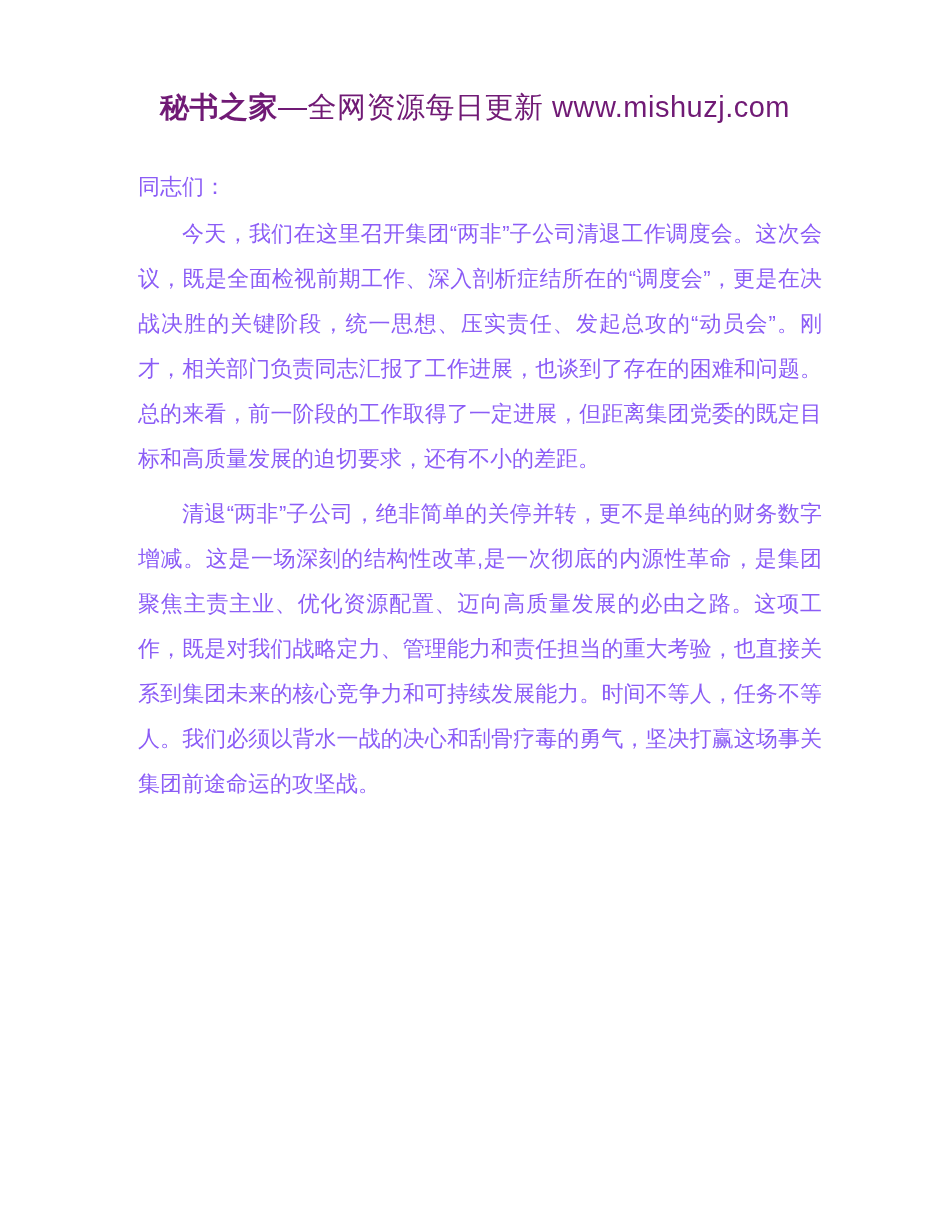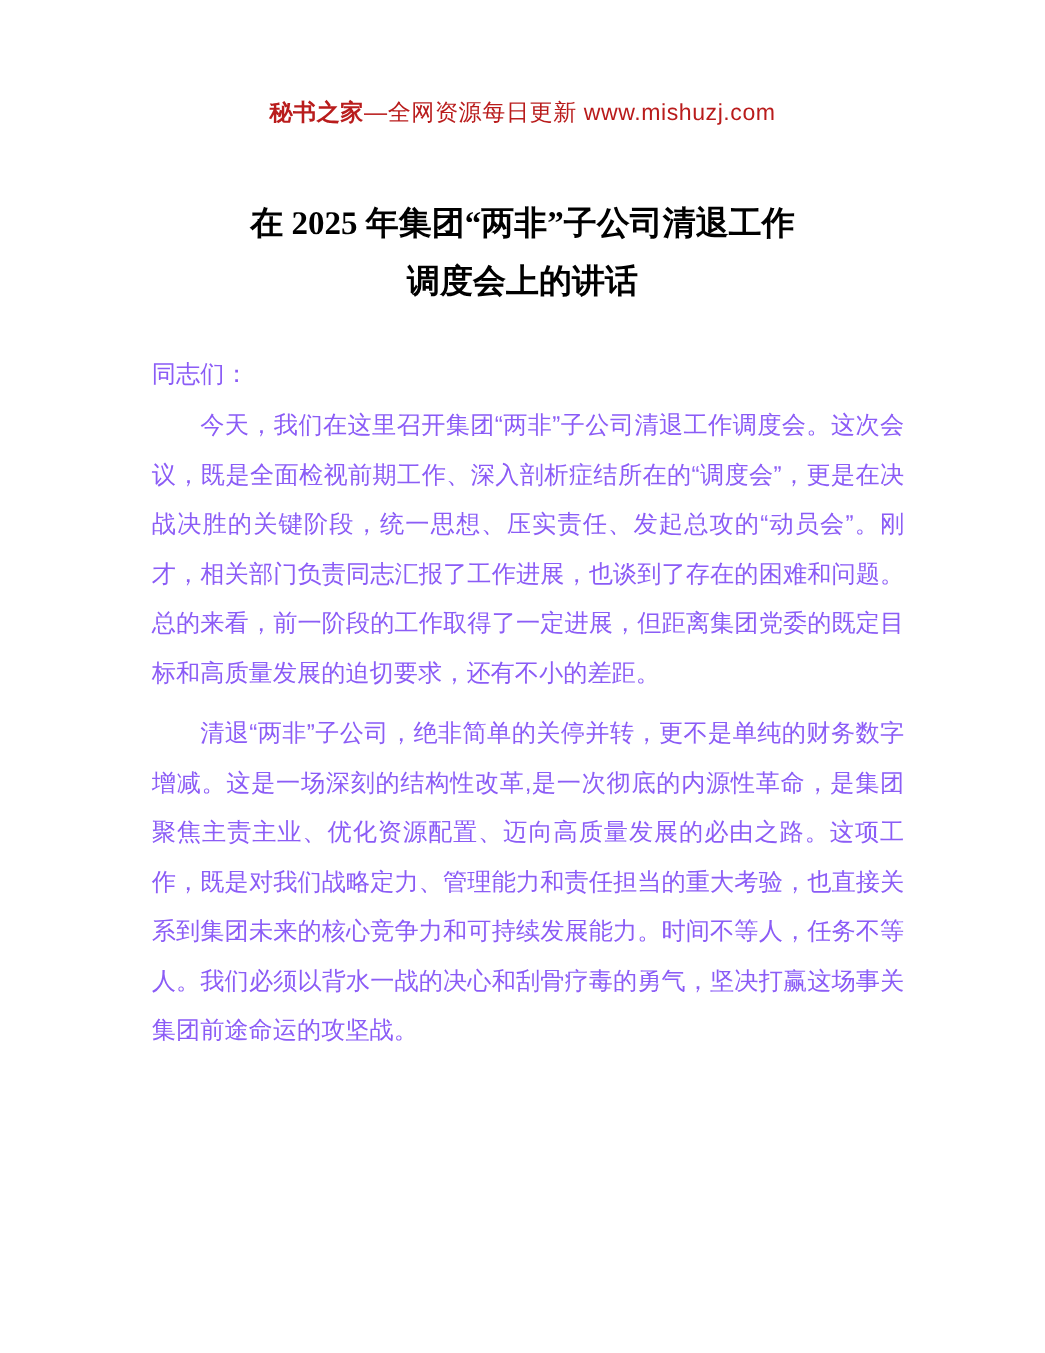--- a/index.html
+++ b/index.html
@@ -11,22 +11,22 @@
     width: 950px;
     height: 1230px;
     margin: 0 auto;
     background: #ffffff;
     overflow: hidden;
   }
 
   .site-header {
     padding-top: 88px;
     text-align: center;
-    font-size: 21px;
-    color: #b91c1c;
+    font-size: 29px;
+    color: #701a75;
     letter-spacing: 0.5px;
     white-space: nowrap;
   }
   .site-name { font-weight: bold; }
   .site-tagline { font-weight: normal; }
   .site-url { font-weight: normal; cursor: pointer; }
 
   .doc-title {
     margin-top: 62px;
     text-align: center;
@@ -65,24 +65,20 @@
 </style>
 </head>
 <body>
 
 <div class="page">
 
   <div class="site-header">
     <span class="site-name">秘书之家</span><span class="site-tagline">—全网资源每日更新 </span><span class="site-url">www.mishuzj.com</span>
   </div>
 
-  <h1 class="doc-title">
-    <span class="title-line">在 2025 年集团“两非”子公司清退工作</span>
-    <span class="title-line">调度会上的讲话</span>
-  </h1>
 
   <div class="doc-body">
     <p class="salutation">同志们：</p>
 
     <p class="para">今天，我们在这里召开集团“两非”子公司清退工作调度会。这次会议，既是全面检视前期工作、深入剖析症结所在的“调度会”，更是在决战决胜的关键阶段，统一思想、压实责任、发起总攻的“动员会”。刚才，相关部门负责同志汇报了工作进展，也谈到了存在的困难和问题。总的来看，前一阶段的工作取得了一定进展，但距离集团党委的既定目标和高质量发展的迫切要求，还有不小的差距。</p>
 
     <p class="para">清退“两非”子公司，绝非简单的关停并转，更不是单纯的财务数字增减。这是一场深刻的结构性改革,是一次彻底的内源性革命，是集团聚焦主责主业、优化资源配置、迈向高质量发展的必由之路。这项工作，既是对我们战略定力、管理能力和责任担当的重大考验，也直接关系到集团未来的核心竞争力和可持续发展能力。时间不等人，任务不等人。我们必须以背水一战的决心和刮骨疗毒的勇气，坚决打赢这场事关集团前途命运的攻坚战。</p>
 
   </div>
 

